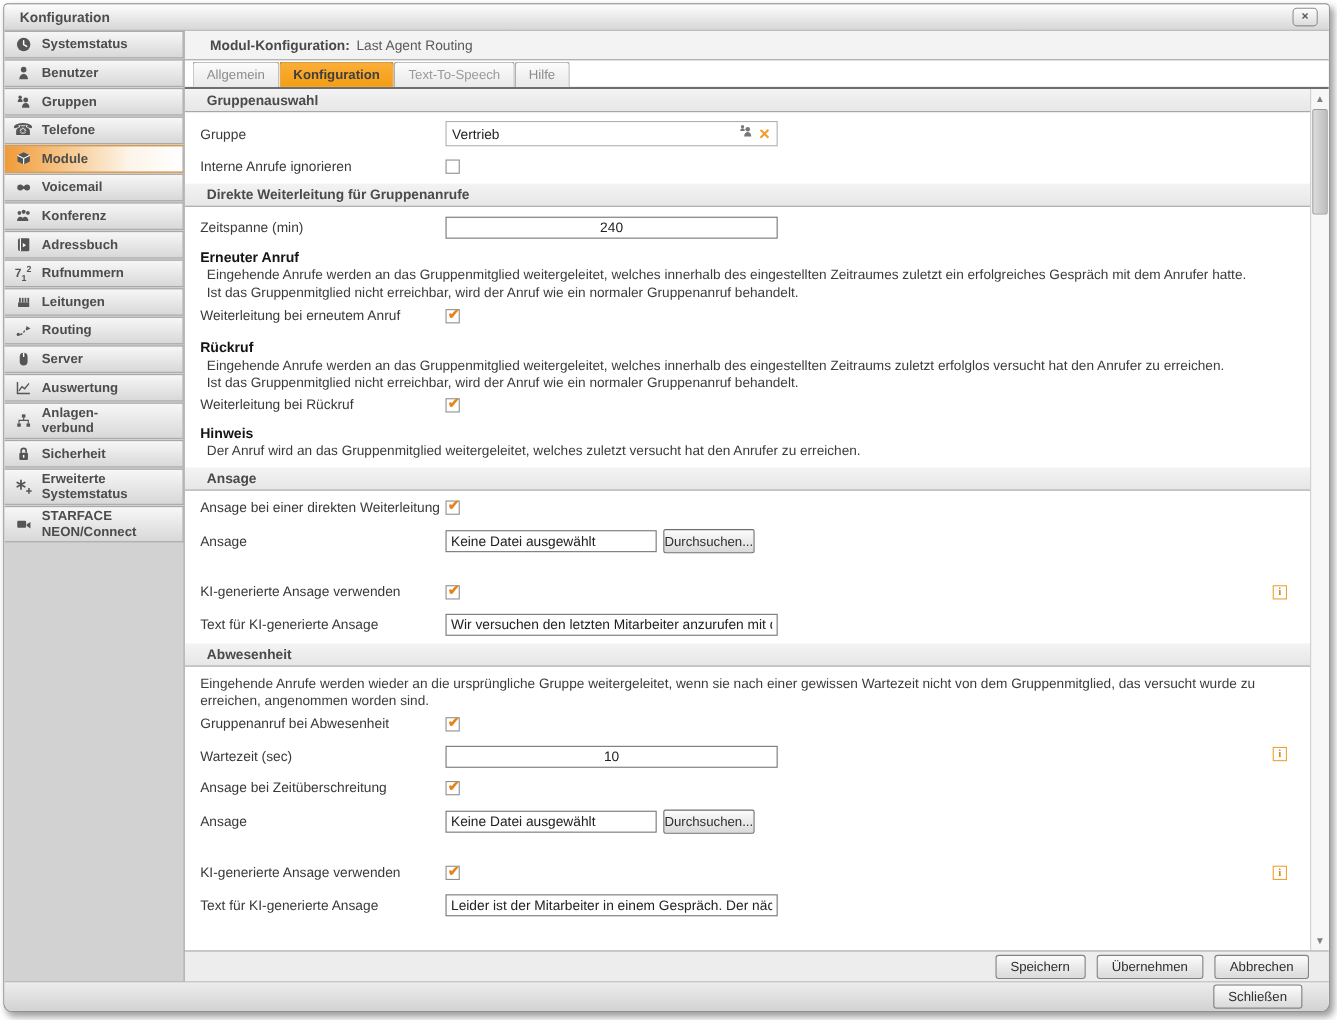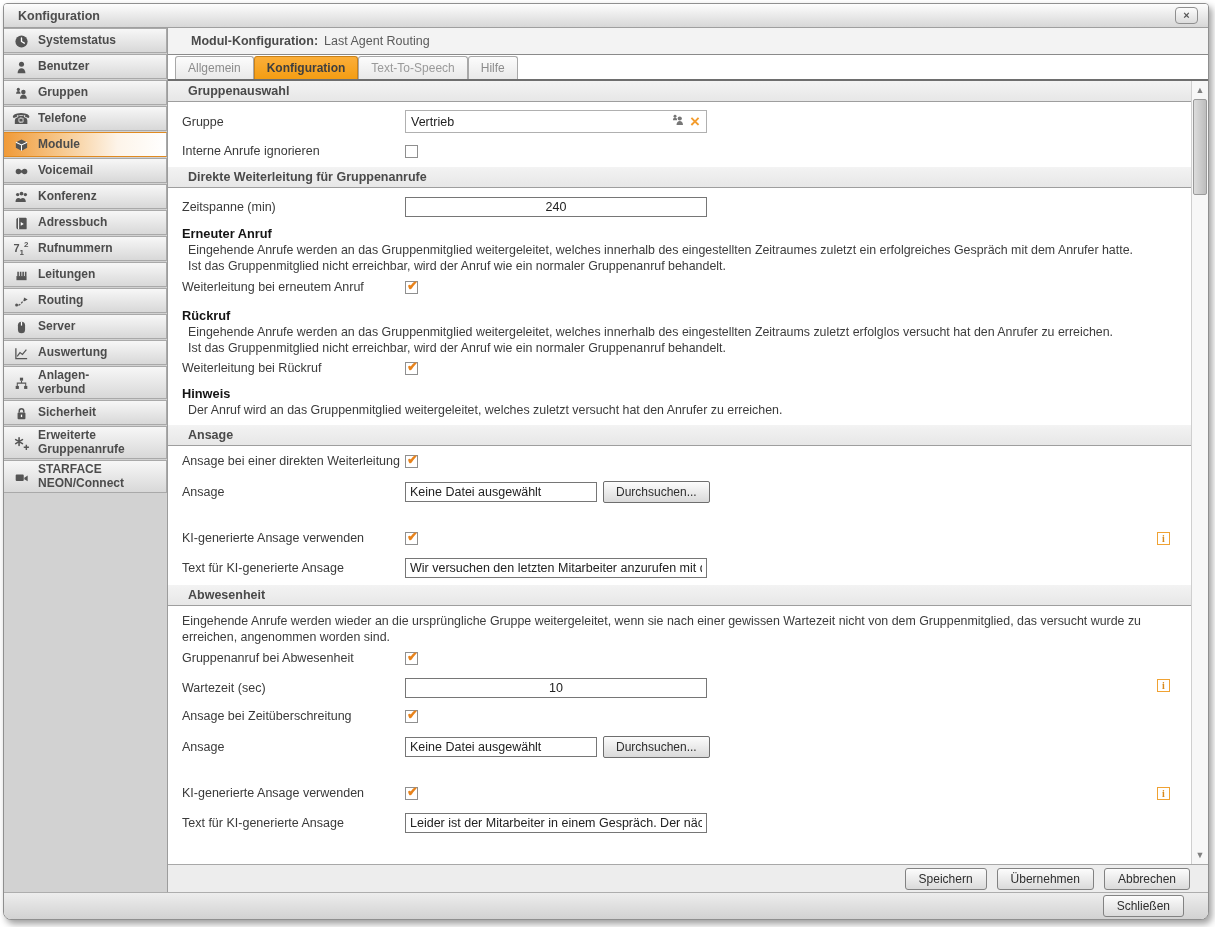--- a/index.html
+++ b/index.html
@@ -69,21 +69,21 @@
   .combo { width:302px; height:23px; border:1px solid #b0b0b0; background:#fff; display:flex; align-items:center; }
   .combo input { border:none; outline:none; flex:1; font-size:12.5px; color:#222; padding:0 5px; min-width:0; background:transparent; font-family:inherit; }
   .combo .grp-ico svg { width:14px; height:14px; }
   .combo .clear-x { color:#f39c2d; font-weight:bold; font-size:17px; line-height:1; padding:0 6px 0 5px; cursor:pointer; }
 
   .cb { width:13px; height:13px; border:1px solid #8f8f8f; background:#fff; position:relative; display:inline-block; flex:0 0 13px; cursor:pointer; }
   .cb .tick { position:absolute; left:1px; top:-4px; color:#e8831c; font-size:13px; font-weight:bold; }
 
   .btn { font-size:12px; color:#2e2e2e; background:linear-gradient(#fcfcfc,#dadada);
     border:1px solid #828282; border-radius:3px; padding:3px 13px; cursor:pointer; font-family:inherit; }
-  .browse-btn { margin-left:6px; border-radius:2px; border-color:#6e6e6e; padding:3px 12px; }
+  .browse-btn { margin-left:6px; border-radius:2px; border-color:#6e6e6e; padding:3px 0; }
 
   .info-badge { position:absolute; right:21px; top:1px; width:13px; height:13px; border:1px solid #f0a233;
     background:#fff; color:#d8881a; font-family:"Liberation Serif",serif; font-weight:bold; font-size:10px;
     line-height:12px; text-align:center; cursor:pointer; }
 
   .form-footer { position:absolute; bottom:0; left:0; right:0; height:28px; background:#ededed; border-top:1px solid #a8a8a8;
     display:flex; align-items:center; justify-content:flex-end; padding-right:18px; gap:10px; }
 
   .bottombar { height:27px; flex:0 0 27px; background:linear-gradient(#ededed,#d2d2d2); border-top:1px solid #adadad;
     display:flex; align-items:center; justify-content:flex-end; padding-right:24px; }
@@ -235,21 +235,21 @@
       </div>
 
       <div class="side-item">
         <span class="s-icon"><svg viewBox="0 0 16 16">
               <g stroke="#555" stroke-width="1.7" stroke-linecap="round">
                 <path d="M5.4 1.8v8.4M1.8 3.9l7.2 4.2M9 3.9L1.8 8.1"></path>
               </g>
               <path d="M10.4 11.3h2v-2h1.5v2h2v1.5h-2v2h-1.5v-2h-2z" fill="#555"></path>
             </svg></span>
         <span class="s-label">Erweiterte
-Gruppenanrufe</span>
+Systemstatus</span>
       </div>
 
       <div class="side-item">
         <span class="s-icon"><svg viewBox="0 0 16 16" fill="#555">
               <rect x="1.8" y="4.8" width="8.6" height="6.8" rx="1"></rect>
               <path d="M11 8.2l3.6-2.3v6.2L11 9.8z"></path>
             </svg></span>
         <span class="s-label">STARFACE
 NEON/Connect</span>
       </div>

